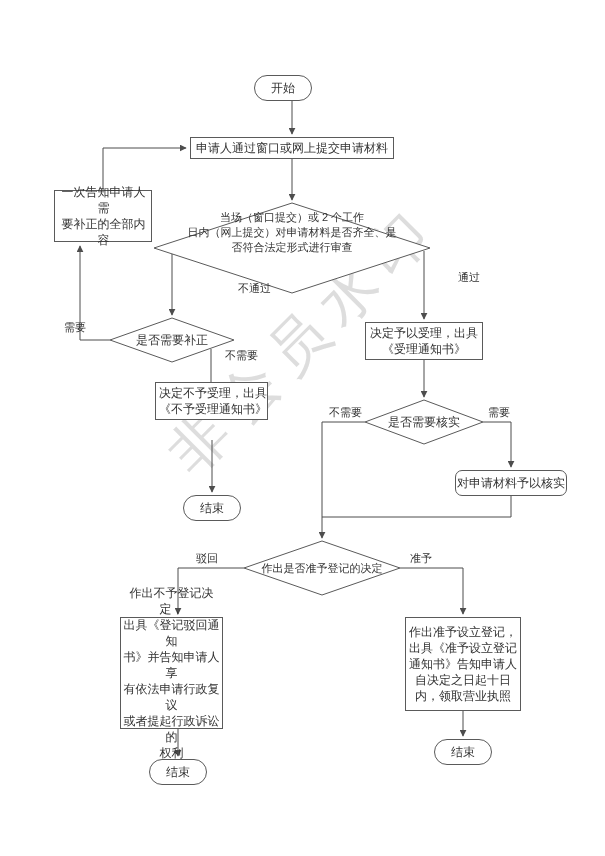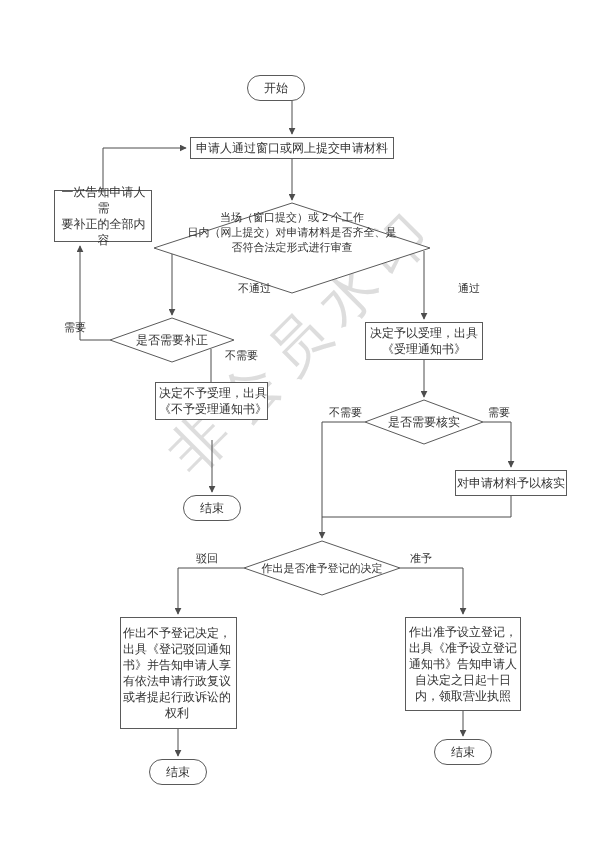--- a/index.html
+++ b/index.html
@@ -63,21 +63,21 @@
       <polyline points="483,422 511,422 511,467" marker-end="url(#arr)"></polyline>
       <polyline points="365,422 322,422 322,538" marker-end="url(#arr)"></polyline>
       <polyline points="511,496 511,517 322,517"></polyline>
       <polyline points="244,568 178,568 178,614" marker-end="url(#arr)"></polyline>
       <polyline points="400,568 463,568 463,614" marker-end="url(#arr)"></polyline>
       <polyline points="178,729 178,756" marker-end="url(#arr)"></polyline>
       <polyline points="463,711 463,736" marker-end="url(#arr)"></polyline>
     </g>
   </svg>
 
-  <div class="node terminal" style="left:247px;top:75px;width:58px;height:26px;">开始</div>
+  <div class="node terminal" style="left:254px;top:75px;width:58px;height:26px;">开始</div>
 
   <div class="node rect" style="left:190px;top:137px;width:204px;height:22px;">申请人通过窗口或网上提交申请材料</div>
 
   <div class="node dlabel small" style="left:158px;top:209px;width:268px;height:46px;">当场（窗口提交）或 2 个工作
 日内（网上提交）对申请材料是否齐全、是
 否符合法定形式进行审查</div>
 
   <div class="node rect left" style="left:54px;top:190px;width:98px;height:52px;padding:2px 0 2px 1px;">一次告知申请人需
 要补正的全部内容</div>
 
@@ -86,43 +86,43 @@
   <div class="node rect left" style="left:155px;top:382px;width:113px;height:38px;padding-left:3px;">决定不予受理，出具
 《不予受理通知书》</div>
 
   <div class="node terminal" style="left:183px;top:495px;width:58px;height:26px;">结束</div>
 
   <div class="node rect left" style="left:365px;top:322px;width:118px;height:38px;padding-left:4px;">决定予以受理，出具
 《受理通知书》</div>
 
   <div class="node dlabel" style="left:374px;top:411px;width:100px;height:22px;">是否需要核实</div>
 
-  <div class="node rect" style="left:455px;top:470px;width:112px;height:26px;">对申请材料予以核实</div>
+  <div class="node rect" style="left:455px;top:470px;width:112px;height:26px;border-radius:7px;">对申请材料予以核实</div>
 
   <div class="node dlabel small nowrap" style="left:252px;top:557px;width:140px;height:22px;">作出是否准予登记的决定</div>
 
-  <div class="node rect left" style="left:120px;top:617px;width:117px;height:112px;padding:4px 2px;">作出不予登记决定，
+  <div class="node rect left" style="left:120px;top:617px;width:103px;height:112px;padding:4px 2px;">作出不予登记决定，
 出具《登记驳回通知
 书》并告知申请人享
 有依法申请行政复议
 或者提起行政诉讼的
 权利</div>
 
   <div class="node terminal" style="left:149px;top:759px;width:58px;height:26px;">结束</div>
 
   <div class="node rect left" style="left:405px;top:617px;width:116px;height:94px;padding:4px 3px;">作出准予设立登记，
 出具《准予设立登记
 通知书》告知申请人
 自决定之日起十日
 内，领取营业执照</div>
 
   <div class="node terminal" style="left:434px;top:739px;width:58px;height:26px;">结束</div>
 
   <span class="edge-label" style="left:238px;top:281px;">不通过</span>
-  <span class="edge-label" style="left:458px;top:281px;">通过</span>
+  <span class="edge-label" style="left:458px;top:270px;">通过</span>
   <span class="edge-label" style="left:64px;top:320px;">需要</span>
   <span class="edge-label" style="left:225px;top:348px;">不需要</span>
   <span class="edge-label" style="left:329px;top:405px;">不需要</span>
   <span class="edge-label" style="left:488px;top:405px;">需要</span>
   <span class="edge-label" style="left:196px;top:551px;">驳回</span>
   <span class="edge-label" style="left:410px;top:551px;">准予</span>
 
 </div>
 
 </body></html>

